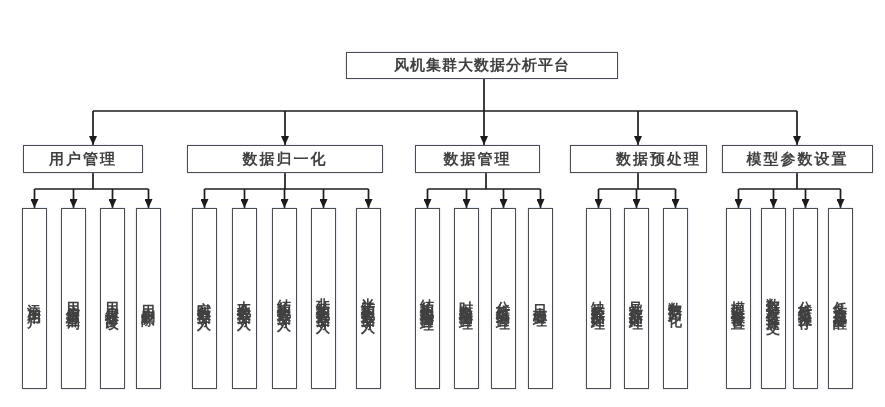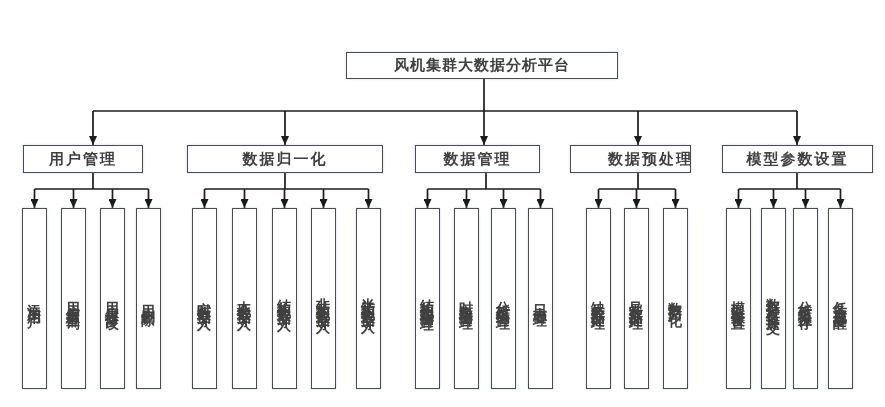--- a/index.html
+++ b/index.html
@@ -109,21 +109,21 @@
       <line x1="805.5" y1="189" x2="805.5" y2="208" marker-end="url(#arrow)"></line>
       <line x1="840.5" y1="189" x2="840.5" y2="208" marker-end="url(#arrow)"></line>
     </g>
   </svg>
 
   <div class="node h-node root-node">风机集群大数据分析平台</div>
 
   <div class="node h-node" style="left:23px;  top:145px; width:120px;">用户管理</div>
   <div class="node h-node" style="left:187px; top:145px; width:196px;">数据归一化</div>
   <div class="node h-node" style="left:415px; top:145px; width:125px;">数据管理</div>
-  <div class="node h-node" style="left:570px; top:145px; width:121px;padding-left:40px;">数据预处理</div>
+  <div class="node h-node" style="left:570px; top:145px; width:137px;padding-left:40px;">数据预处理</div>
   <div class="node h-node" style="left:722px; top:145px; width:151px;">模型参数设置</div>
 
   <div class="node v-node" style="left:22px;">添加用户</div>
   <div class="node v-node" style="left:61px;">用户信息查询</div>
   <div class="node v-node" style="left:100px;">用户身份修改</div>
   <div class="node v-node" style="left:136px;">用户删除</div>
 
   <div class="node v-node" style="left:192px;">实时数据导入</div>
   <div class="node v-node" style="left:232px;">本地数据导入</div>
   <div class="node v-node" style="left:272px;">结构化数据导入</div>

